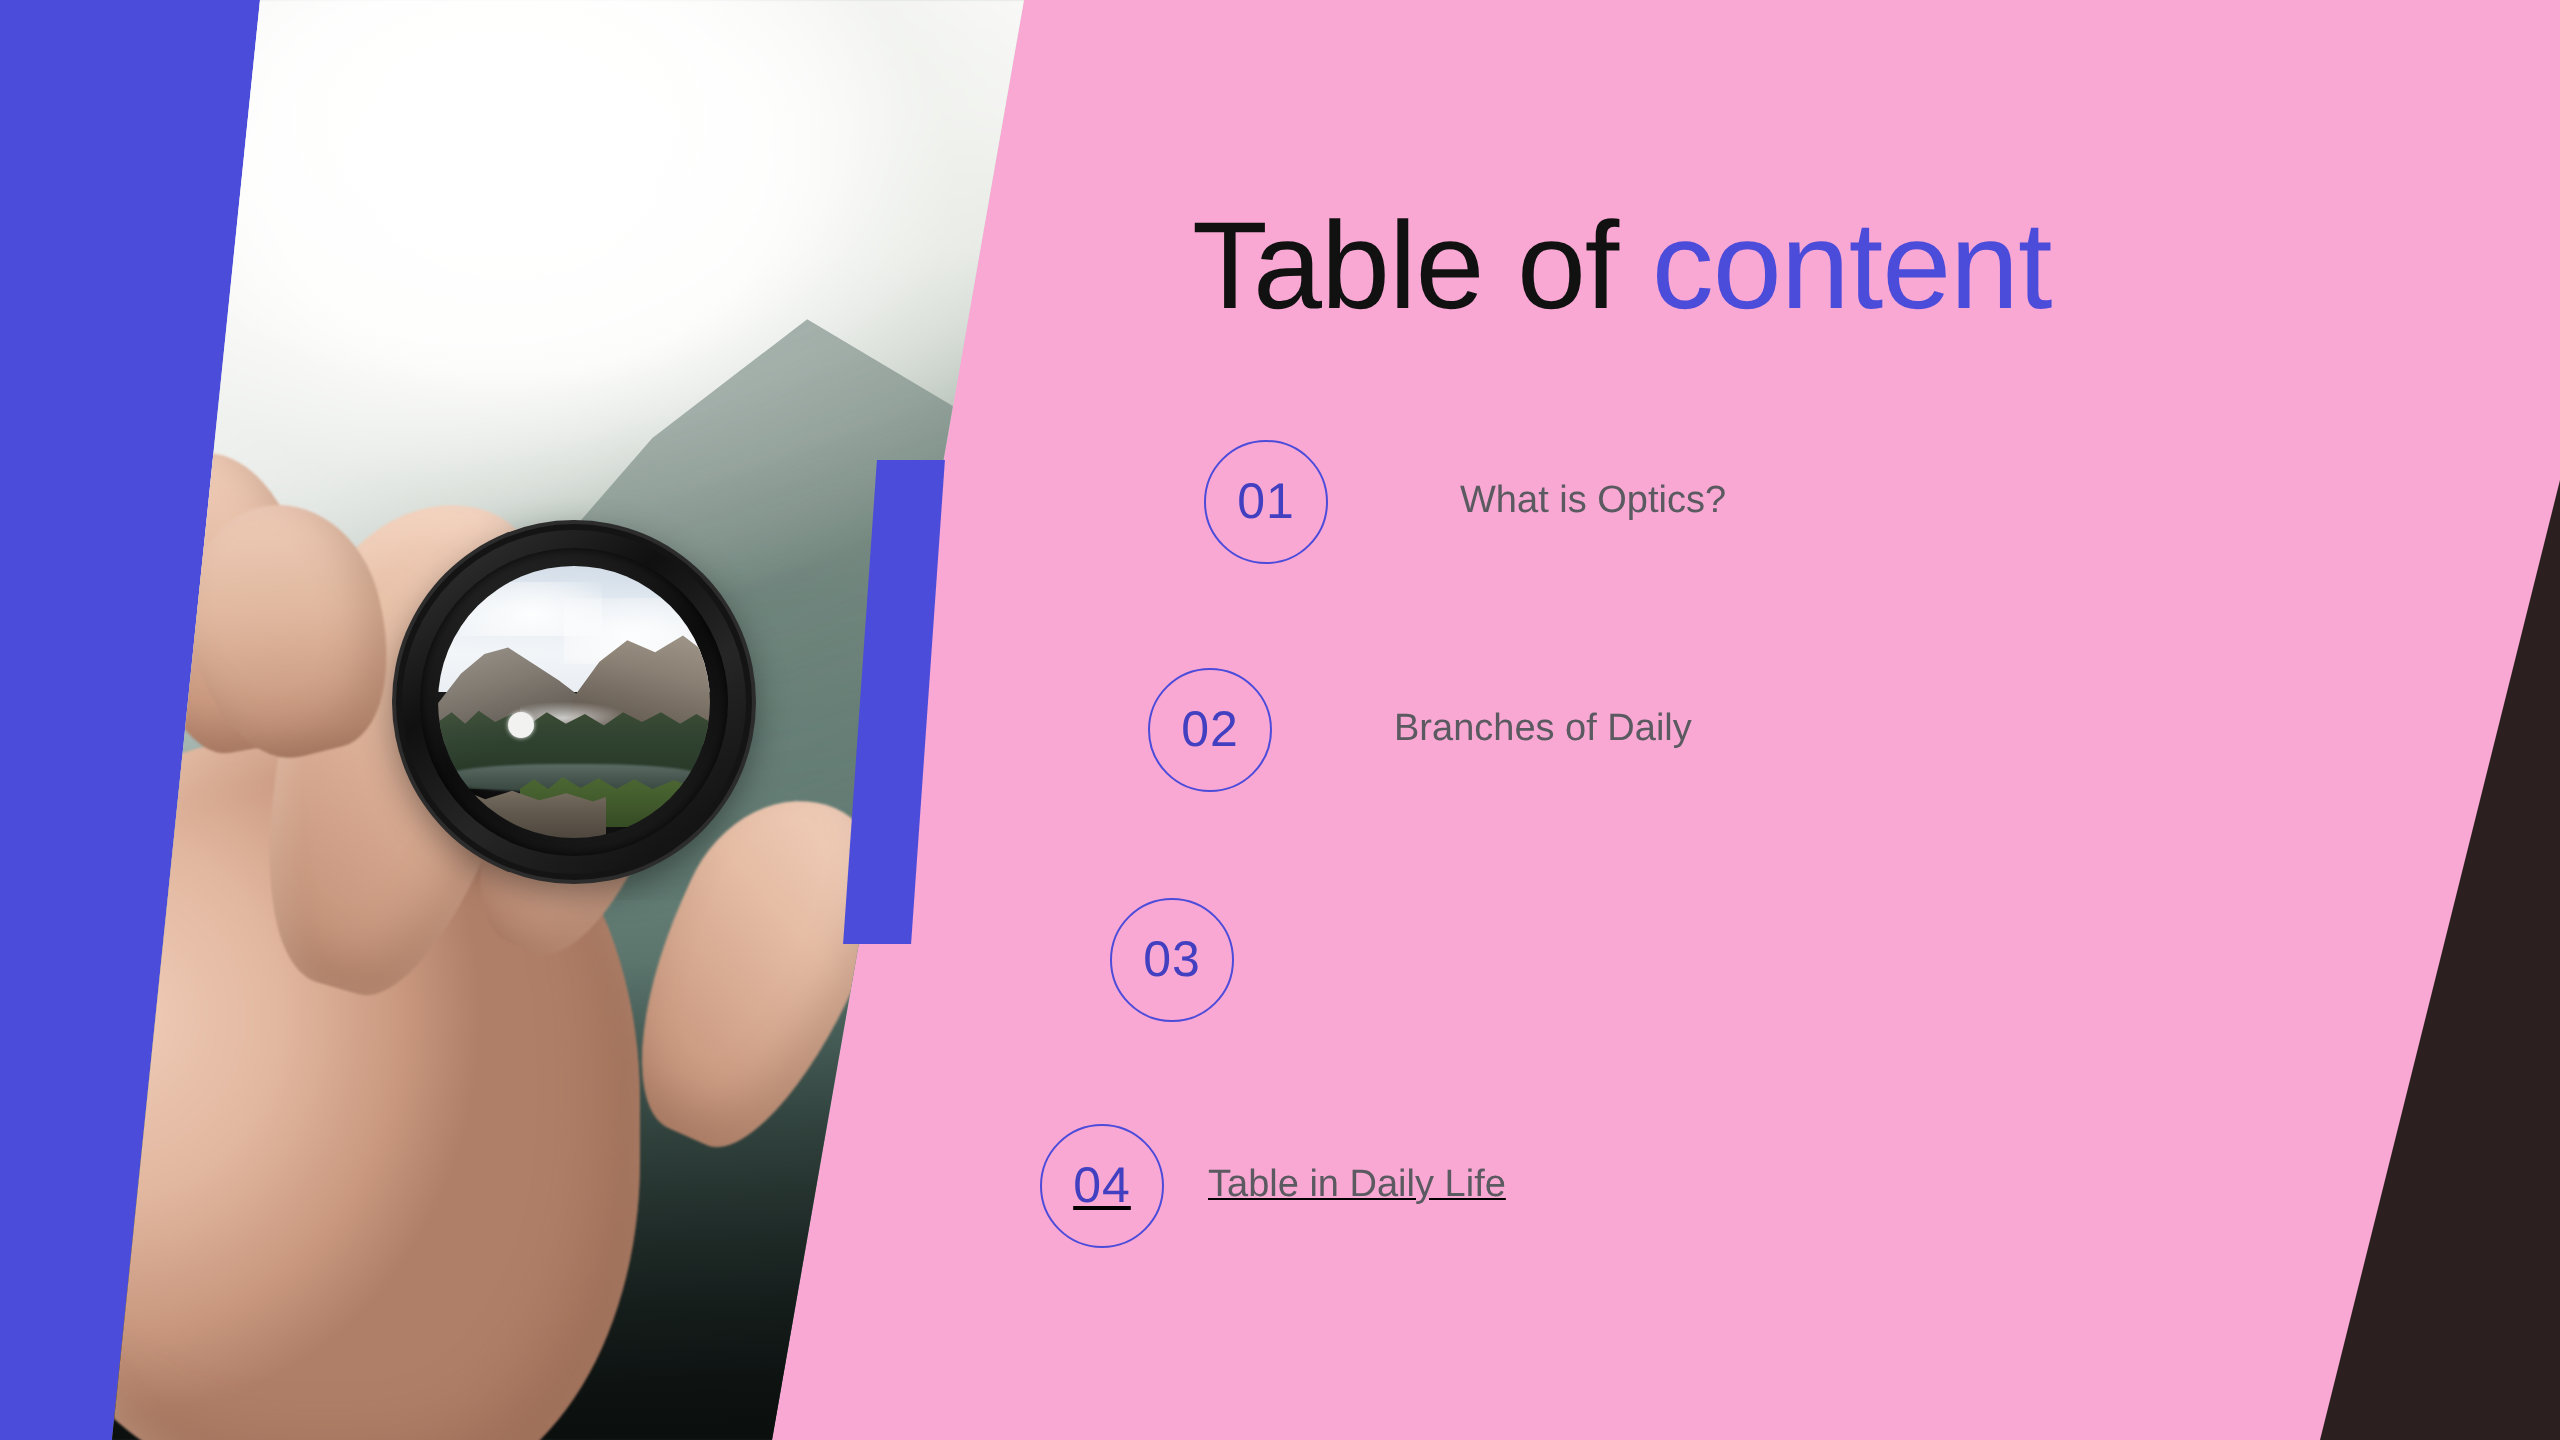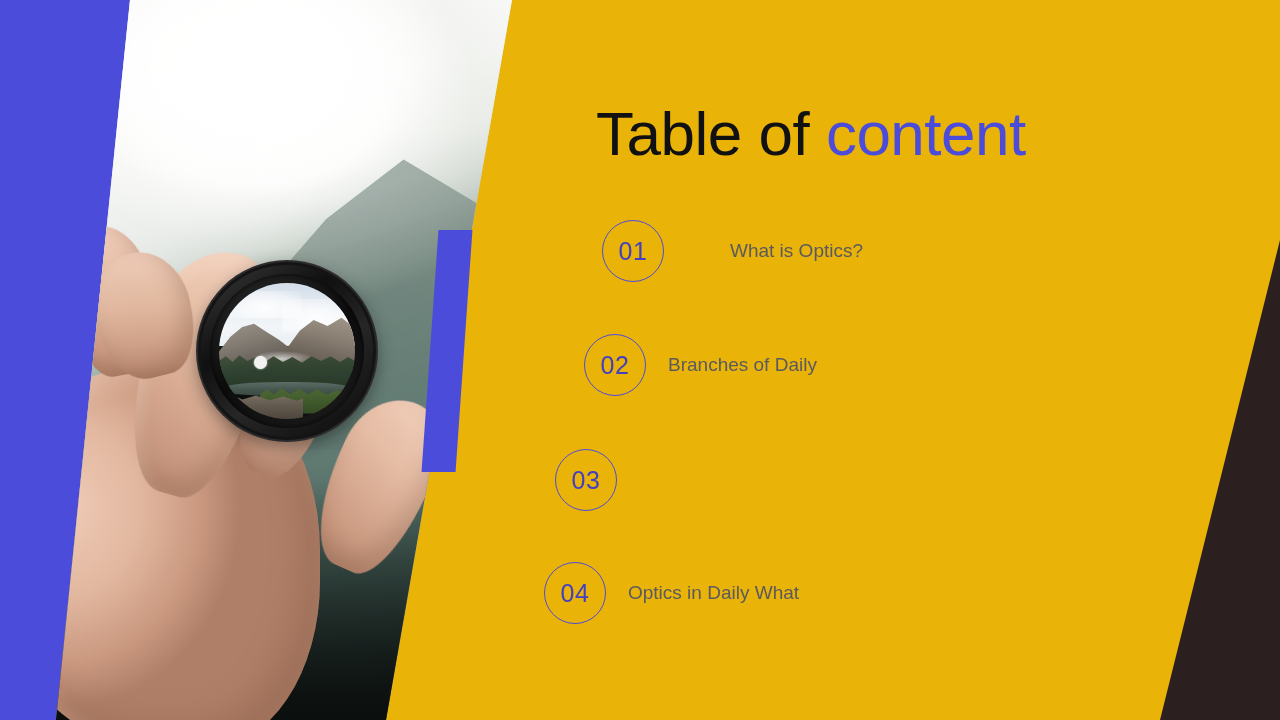--- a/index.html
+++ b/index.html
@@ -6,21 +6,21 @@
   html, body {
     width:1280px; height:720px;
     overflow:hidden;
     background:#ffffff;
     font-family:"Liberation Sans", sans-serif;
   }
 
   .slide {
     position:relative;
     width:1280px; height:720px;
-    background:#eab308;
+    background:#f9a8d4;
     overflow:hidden;
     padding-left:36px;
   }
 
   
   .left-blue-wedge {
     position:absolute;
     left:0; top:0;
     width:180px; height:720px;
     background:#4c4cdb;
@@ -286,23 +286,23 @@
     position:absolute;
     left:0; top:200px;
     width:760px;
   }
   .toc-item {
     position:absolute;
     display:flex;
     align-items:center;
   }
   .toc-item[data-idx="0"] { left:82px;  top:20px;gap:44px;  }
-  .toc-item[data-idx="1"] { left:64px;  top:134px; }
+  .toc-item[data-idx="1"] { left:54px;  top:134px;gap:39px; }
   .toc-item[data-idx="2"] { left:35px;  top:249px;flex-direction:column; }
-  .toc-item[data-idx="3"] { left:24px;  top:362px; }
+  .toc-item[data-idx="3"] { left:0;  top:362px;text-decoration:underline; }
 
   .num-circle {
     width:62px; height:62px;
     border-radius:50%;
     border:1.6px solid #4c4cdb;
     display:flex;
     align-items:center;
     justify-content:center;
     font-size:25px;
     font-weight:400;
@@ -383,19 +383,19 @@
         <div class="num-circle">02</div>
         <div class="toc-label">Branches of Daily</div>
       </div>
 
       <div class="toc-item" data-idx="2">
         <div class="num-circle">03</div>
       </div>
 
       <div class="toc-item" data-idx="3">
         <div class="num-circle">04</div>
-        <div class="toc-label">Optics in Daily What</div>
+        <div class="toc-label">Table in Daily Life</div>
       </div>
 
     </div>
   </div>
 
 </div>
 
 </body></html>

